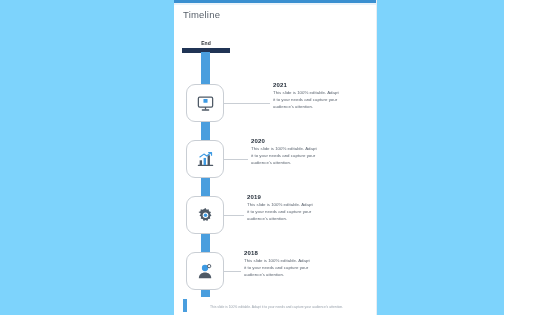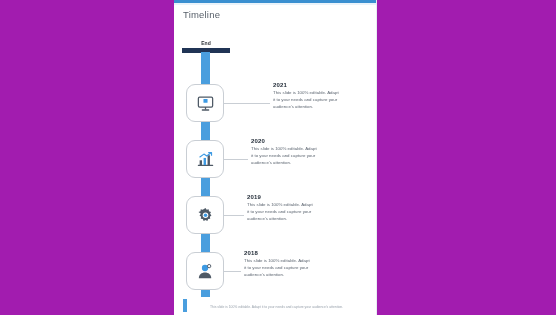--- a/index.html
+++ b/index.html
@@ -4,22 +4,22 @@
 <style>
   * { box-sizing: border-box; margin: 0; padding: 0; }
   html, body {
     width: 560px; height: 315px;
     background: #ffffff;
     font-family: "Liberation Sans", sans-serif;
     overflow: hidden;
   }
   #canvas {
     position: relative;
-    width: 556px; height: 315px;
-    background: #a21caf;
+    width: 504px; height: 315px;
+    background: #7dd3fc;
   }
 
   
   #slide {
     position: absolute;
     left: 174px; top: 0px;
     width: 203px; height: 315px;
     background: #ffffff;
     border-right: 1px solid #e8eef3;
     overflow: hidden;

